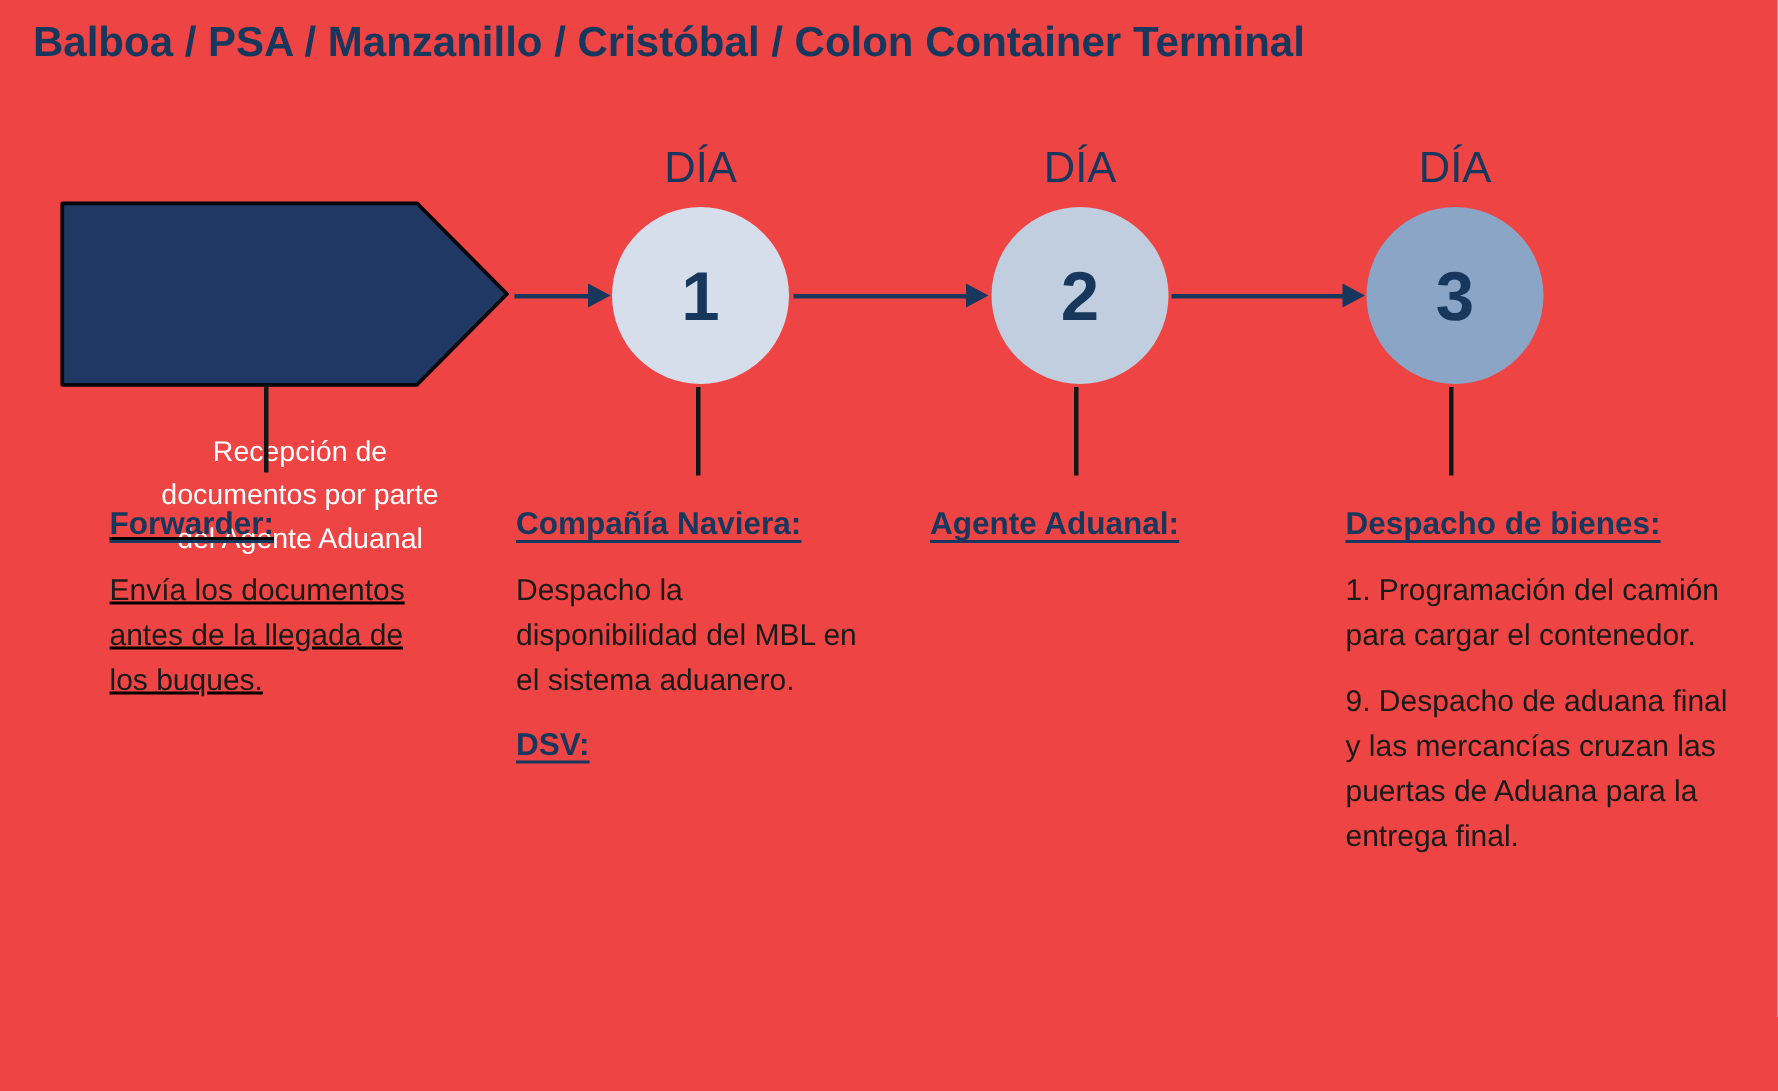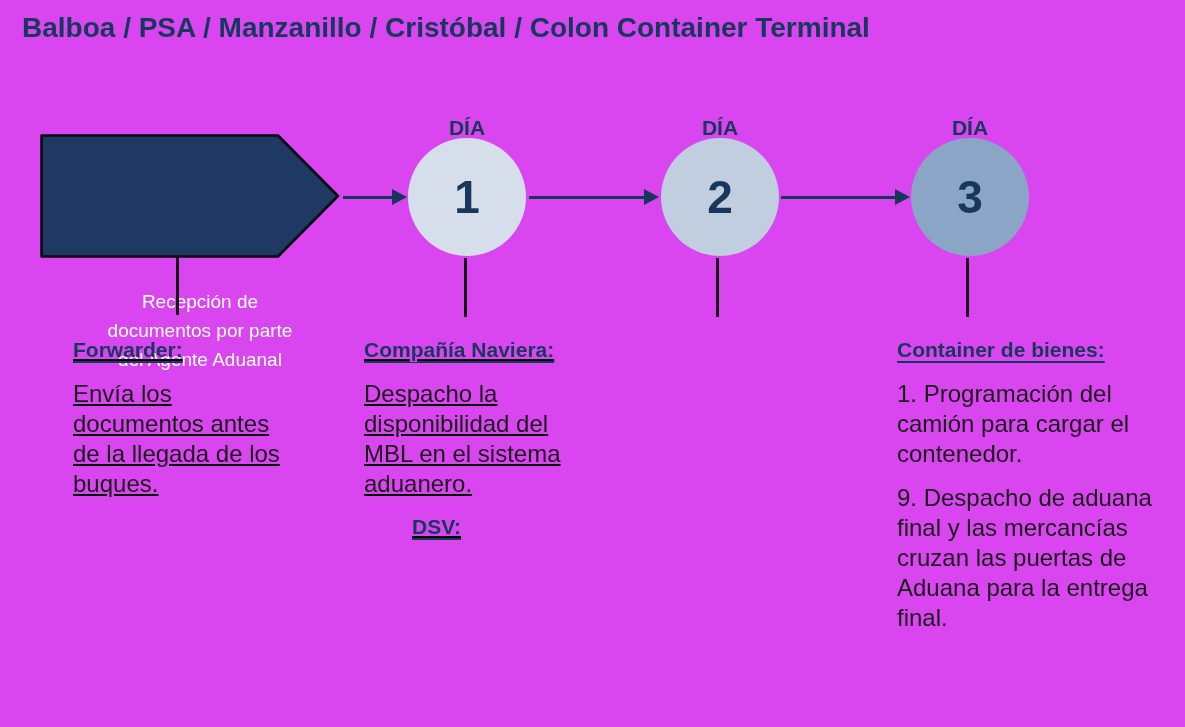--- a/index.html
+++ b/index.html
@@ -1,39 +1,39 @@
 <!DOCTYPE html>
 <html><head>
 <meta charset="utf-8">
 <style>
   * { margin: 0; padding: 0; box-sizing: border-box; }
   html, body { background: #ffffff; }
   body {
     font-family: "Liberation Sans", "DejaVu Sans", sans-serif;
     width: 1185px; height: 727px; position: relative; overflow: hidden;
   }
-  .canvas { position: absolute; inset: 0; width: 1185px; height: 727px; background: #d946ef; }
+  .canvas { position: absolute; inset: 0; width: 1185px; height: 727px; background: #ef4444; }
 
   .page-title {
     position: absolute; left: 22px; top: 12px; width: 1120px;
     font-size: 28px; font-weight: bold; color: #17375D; letter-spacing: 0px;
   }
 
   
   .pentagon-wrap { position: absolute; left: 40px; top: 134px; width: 300px; height: 124px; }
   .pentagon-label {
     position: absolute; left: 60px; top: 146px; width: 200px; height: 100px;
     display: flex; align-items: center; justify-content: center; text-align: center;
     color: #ffffff; font-size: 19px; line-height: 29px;
   }
 
   
   .dia-label {
-    position: absolute; top: 116px; width: 80px; text-align: center;
-    font-size: 21px; font-weight: bold; color: #17375D;
+    position: absolute; top: 96px; width: 80px; text-align: center;
+    font-size: 29px; font-weight: normal; color: #17375D;
   }
   .dia-1 { left: 427px; }
   .dia-2 { left: 680px; }
   .dia-3 { left: 930px; }
 
   
   .day-circle {
     position: absolute; top: 138px; width: 118px; height: 118px; border-radius: 50%;
     display: flex; align-items: center; justify-content: center;
     font-size: 46px; font-weight: bold; color: #17375D;
@@ -60,32 +60,32 @@
   
   .v-line { position: absolute; width: 3px; background: #141414; }
   .v-line-0 { left: 176px; top: 257px; height: 58px; }
   .v-line-1 { left: 464px; top: 258px; height: 59px; }
   .v-line-2 { left: 716px; top: 258px; height: 59px; }
   .v-line-3 { left: 966px; top: 258px; height: 59px; }
 
   
   .col { position: absolute; top: 338px; }
   .col-1 { left: 73px;  width: 224px; text-decoration: underline; }
-  .col-2 { left: 364px; width: 236px; text-decoration: underline; }
+  .col-2 { left: 344px; width: 236px; }
   .col-3 { left: 620px; width: 234px; }
   .col-4 { left: 897px; width: 262px; }
 
-  .col .section + .section { margin-top: 16px; margin-left: 48px; }
+  .col .section + .section { margin-top: 16px; }
   .col h3 {
     font-size: 21px; font-weight: bold; color: #17375D;
     text-decoration: underline; text-decoration-thickness: 2px; text-underline-offset: 4px;
     margin-bottom: 17px;
   }
   .col p {
-    font-size: 24px; line-height: 30px; color: #1A1A1A; margin: 0 0 14px 0;
+    font-size: 20px; line-height: 30px; color: #1A1A1A; margin: 0 0 14px 0;
   }
   .col p:last-child { margin-bottom: 0; }
 </style>
 </head>
 <body>
 
 <div class="canvas">
 
   <div class="page-title">Balboa / PSA / Manzanillo / Cristóbal / Colon Container Terminal</div>
 
@@ -134,24 +134,25 @@
       <h3>Compañía Naviera:</h3>
       <p>Despacho la disponibilidad del MBL en el sistema aduanero.</p>
     </div>
     <div class="section">
       <h3>DSV:</h3>
     </div>
   </div>
 
   <div class="col col-3">
     <div class="section">
+      <h3>Agente Aduanal:</h3>
     </div>
   </div>
 
   <div class="col col-4">
     <div class="section">
-      <h3>Container de bienes:</h3>
+      <h3>Despacho de bienes:</h3>
       <p>1. Programación del camión para cargar el contenedor.</p>
       <p>9. Despacho de aduana final y las mercancías cruzan las puertas de Aduana para la entrega final.</p>
     </div>
   </div>
 
 </div>
 
 </body></html>

